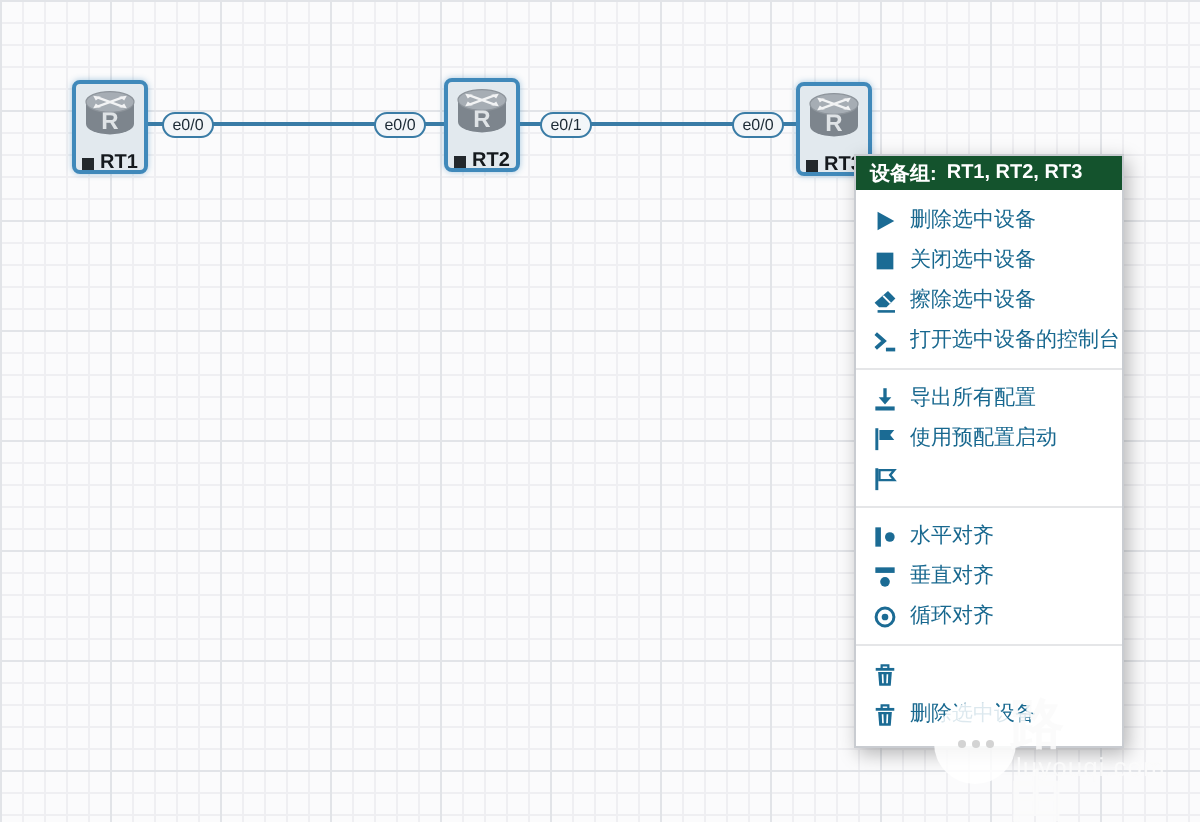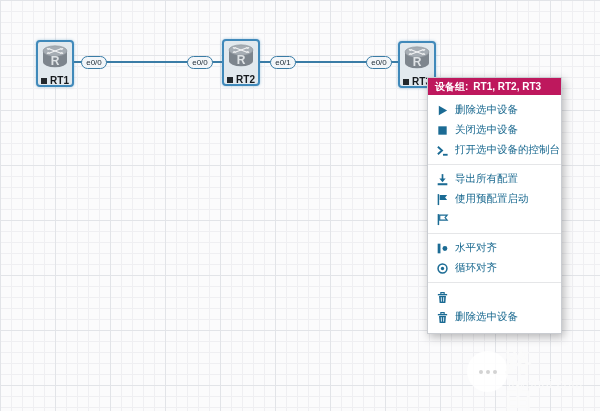--- a/index.html
+++ b/index.html
@@ -47,21 +47,21 @@
   }
   .status-square{width:6px;height:6px;background:#23282c;display:inline-block;}
   
   .ctx-menu{
     position:absolute;left:427px;top:77px;width:135px;z-index:10;
     background:#ffffff;border:1px solid #c9ccd1;
     box-shadow:2px 3px 9px rgba(0,0,0,.28);
     box-sizing:border-box;
   }
   .ctx-header{
-    background:#be185d;color:#ffffff;font-size:10px;font-weight:bold;
+    background:#14532d;color:#ffffff;font-size:10px;font-weight:bold;
     height:17px;display:flex;align-items:center;gap:5px;padding:0 7px;
     white-space:nowrap;overflow:hidden;
   }
   .ctx-body{padding:5px 0 6px 0;}
   .ctx-item{
     height:20px;display:flex;align-items:center;gap:6px;
     padding:0 8px;color:#18688f;font-size:10.5px;cursor:pointer;
     white-space:nowrap;overflow:hidden;
   }
   .mi{width:13px;height:13px;flex:0 0 13px;color:#1b6b94;}
@@ -184,20 +184,28 @@
       <span>删除选中设备</span>
     </div>
     <div class="ctx-item">
       <svg class="mi" viewBox="0 0 14 14">
           <rect x="2.5" y="2.5" width="9" height="9" fill="currentColor"></rect>
         </svg>
       <span>关闭选中设备</span>
     </div>
     <div class="ctx-item">
       <svg class="mi" viewBox="0 0 14 14">
+        <path d="M8.6 1.6 L12.6 5.6 L7.8 10.4 L3.8 10.4 L1.4 8 Z" fill="currentColor"></path>
+        <line x1="6" y1="4.2" x2="9.9" y2="8.1" stroke="#fff" stroke-width="1"></line>
+        <line x1="3" y1="12.6" x2="12.4" y2="12.6" stroke="currentColor" stroke-width="1.4"></line>
+      </svg>
+      <span>擦除选中设备</span>
+    </div>
+    <div class="ctx-item">
+      <svg class="mi" viewBox="0 0 14 14">
         <polyline points="2,3 6.5,7 2,11" fill="none" stroke="currentColor" stroke-width="2"></polyline>
         <line x1="7.5" y1="11.6" x2="12.5" y2="11.6" stroke="currentColor" stroke-width="2"></line>
       </svg>
       <span>打开选中设备的控制台</span>
     </div>
 
     <div class="ctx-sep"></div>
 
     <div class="ctx-item">
       <svg class="mi" viewBox="0 0 14 14">
@@ -222,20 +230,27 @@
     </div>
 
     <div class="ctx-sep"></div>
 
     <div class="ctx-item">
       <svg class="mi" viewBox="0 0 14 14">
         <rect x="1.8" y="1.8" width="3" height="10.4" fill="currentColor"></rect>
         <circle cx="9.6" cy="7" r="2.6" fill="currentColor"></circle>
       </svg>
       <span>水平对齐</span>
+    </div>
+    <div class="ctx-item">
+      <svg class="mi" viewBox="0 0 14 14">
+        <rect x="1.8" y="1.8" width="10.4" height="3" fill="currentColor"></rect>
+        <circle cx="7" cy="9.6" r="2.6" fill="currentColor"></circle>
+      </svg>
+      <span>垂直对齐</span>
     </div>
     <div class="ctx-item">
       <svg class="mi" viewBox="0 0 14 14">
         <circle cx="7" cy="7" r="4.8" fill="none" stroke="currentColor" stroke-width="1.6"></circle>
         <circle cx="7" cy="7" r="1.8" fill="currentColor"></circle>
       </svg>
       <span>循环对齐</span>
     </div>
 
     <div class="ctx-sep"></div>

